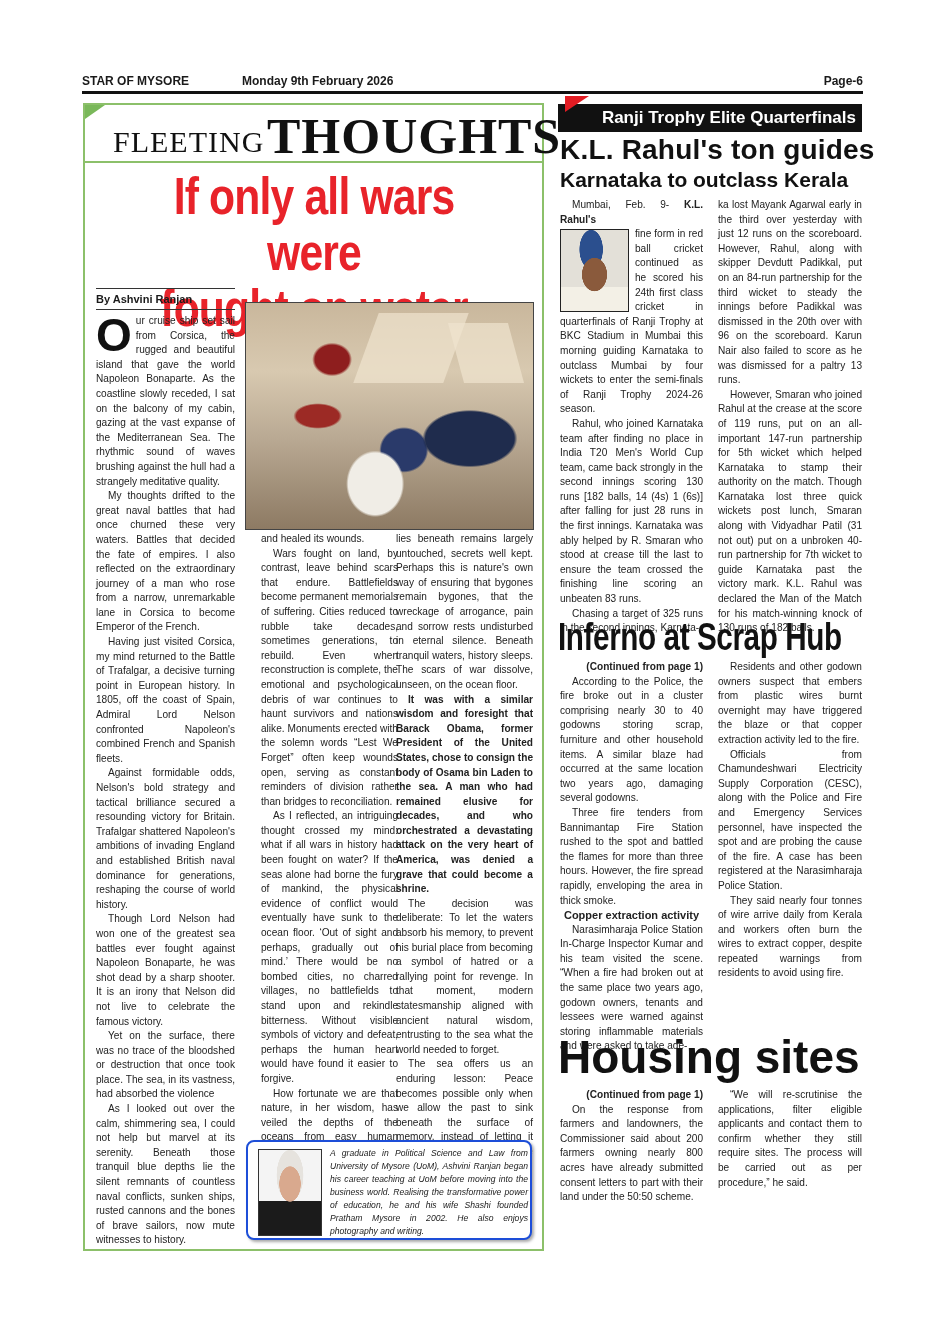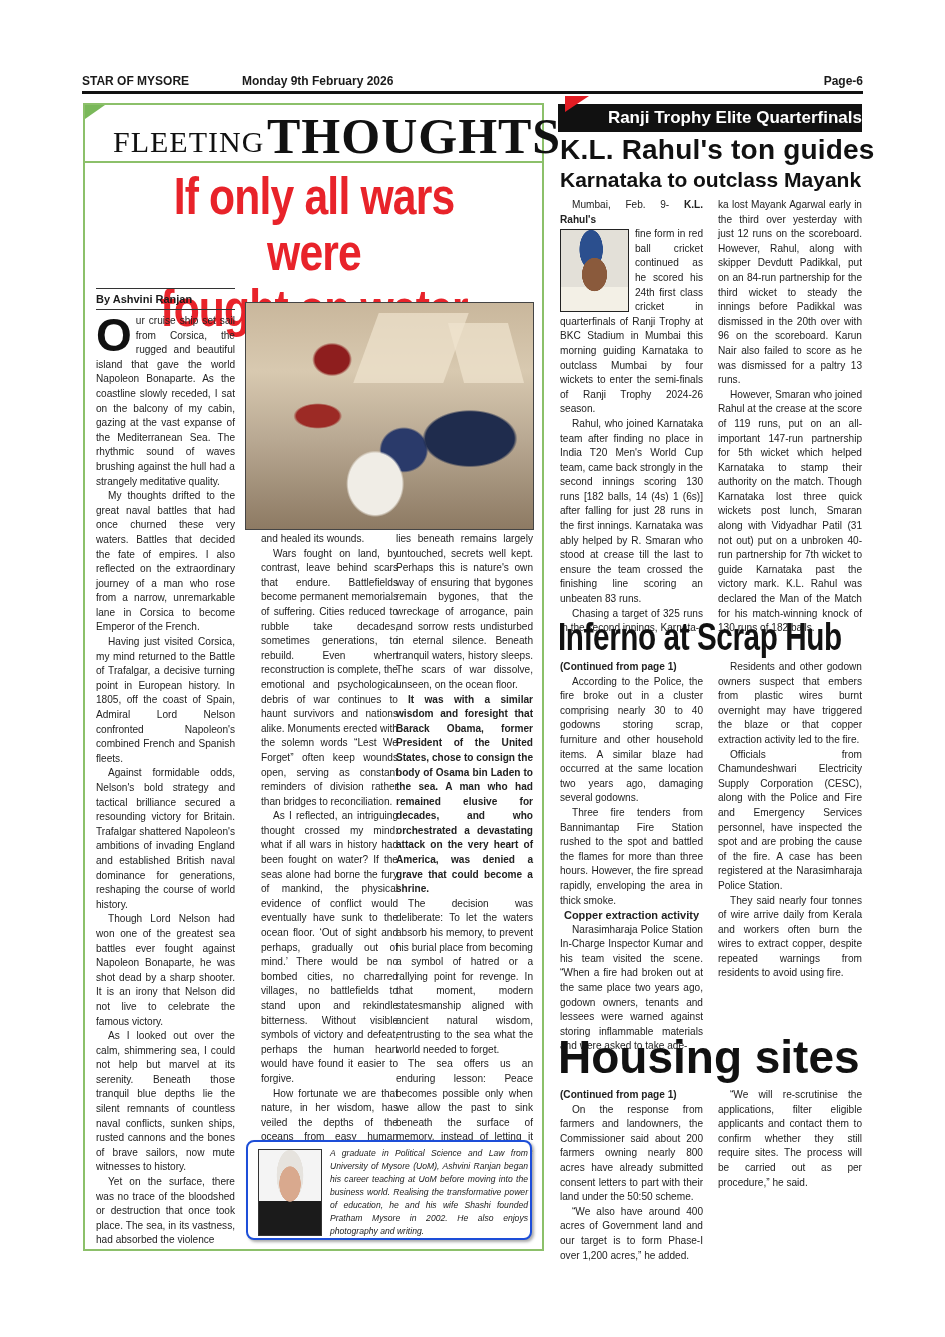--- a/index.html
+++ b/index.html
@@ -39,31 +39,31 @@
       linear-gradient(180deg, #c9b79c 0%, #d8c9b0 30%, #b9a993 60%, #8d7a63 100%);
   }
   .painting .sail { position: absolute; background: rgba(240,228,206,0.7); }
 
   .bio-box { position: absolute; left: 246px; top: 1140px; width: 286px; height: 100px; border: 2px solid #1d4ed8; border-radius: 8px; box-shadow: 2px 2px 3px #aaa; background: #fff; }
   .bio-photo { position: absolute; left: 10px; top: 7px; width: 64px; height: 87px; border: 1px solid #333;
     background: radial-gradient(ellipse at 50% 40%, #d9a98e 0 24%, transparent 25%), radial-gradient(ellipse at 50% 30%, #e6e3de 0 30%, transparent 31%), linear-gradient(180deg, #f4f4f4 0 60%, #1b1b1b 60% 100%); }
   .bio-text { position: absolute; left: 82px; top: 5px; width: 198px; font-style: italic; font-size: 8.6px; line-height: 13px; text-align: justify; color: #222; }
 
   
-  .ranji-banner { position: absolute; left: 558px; top: 104px; width: 304px; height: 28px; background: #111; color: #fff; font-weight: bold; font-size: 17px; line-height: 28px; text-align: right; }
+  .ranji-banner { position: absolute; left: 558px; top: 104px; width: 304px; height: 28px; background: #111; color: #fff; font-weight: bold; font-size: 17px; line-height: 28px; text-align: right; padding-right: 6px; }
   .ranji-corner { position: absolute; left: 565px; top: 96px; width: 0; height: 0; border-top: 16px solid #e21c23; border-right: 24px solid transparent; transform: rotate(0deg); }
   .rahul-h1 { position: absolute; left: 560px; top: 134px; font-size: 28px; font-weight: bold; color: #111; letter-spacing: 0.2px; }
   .rahul-h2 { position: absolute; left: 560px; top: 168px; font-size: 21px; font-weight: bold; color: #111; }
   .rahul-photo { position: absolute; left: 560px; top: 218px; width: 69px; height: 83px; border: 1px solid #222;
     background: radial-gradient(ellipse at 50% 55%, #8a5a3c 0 26%, transparent 27%), radial-gradient(ellipse at 45% 24%, #2b4f8e 0 22%, transparent 23%), linear-gradient(180deg, #e3e0d8 0 70%, #f3f0e6 70% 100%); }
 
   .big-head { position: absolute; font-weight: bold; color: #111; }
   .inferno { left: 558px; top: 616px; font-size: 38px; transform: scaleX(0.78); transform-origin: left top; letter-spacing: -0.5px; white-space: nowrap; }
   .housing { left: 558px; top: 1030px; font-size: 46px; letter-spacing: 0px; white-space: nowrap; }
-  .contd { text-align: left; font-weight: bold; text-indent: 0 !important; }
+  .contd { text-align: right; font-weight: bold; text-indent: 0 !important; }
   .subhead { font-weight: bold; font-size: 11px; text-indent: 0 !important; text-align: center; }
   .endmark { display: inline-block; width: 5px; height: 5px; background: #111; margin-left: 2px; }
 </style>
 </head>
 <body>
 
 <div class="masthead">
   <span class="paper">STAR OF MYSORE</span>
   <span class="date">Monday 9th February 2026</span>
   <span class="page">Page-6</span>
@@ -81,22 +81,22 @@
   <div>fought on water</div>
 </div>
 <div class="byline">By Ashvini Ranjan</div>
 
 <div class="col" style="left:96px; top:314px; width:139px;">
   <p class="noind"><span class="dropcap">O</span><span>ur cruise ship set sail from Corsica, the rugged and beautiful island that gave the world Napoleon Bonaparte. As the coastline slowly receded, I sat on the balcony of my cabin, gazing at the vast expanse of the Mediterranean Sea. The rhythmic sound of waves brushing against the hull had a strangely meditative quality.</span></p>
   <p>My thoughts drifted to the great naval battles that had once churned these very waters.  Battles that decided the fate of empires. I also reflected on the extraordinary journey of a man who rose from a narrow, unremarkable lane in Corsica to become Emperor of the French.</p>
   <p>Having just visited Corsica, my mind returned to the Battle of Trafalgar, a decisive turning point in European history. In 1805, off the coast of Spain, Admiral Lord Nelson confronted Napoleon's combined French and Spanish fleets.</p>
   <p>Against formidable odds, Nelson's bold strategy and tactical brilliance secured a resounding victory for Britain. Trafalgar shattered Napoleon's ambitions of invading England and established British naval dominance for generations, reshaping the course of world history.</p>
   <p>Though Lord Nelson had won one of the greatest sea battles ever fought against Napoleon Bonaparte, he was shot dead by a sharp shooter. It is an irony that Nelson did not live to celebrate the famous victory.</p>
+  <p>Yet on the surface, there was no trace of the bloodshed or destruction that once took place. The sea, in its vastness, had absorbed the violence</p>
   <p>As I looked out over the calm, shimmering sea, I could not help but marvel at its serenity. Beneath those tranquil blue depths lie the silent remnants of countless naval conflicts, sunken ships, rusted cannons and the bones of brave sailors, now mute witnesses to history.</p>
-  <p>Yet on the surface, there was no trace of the bloodshed or destruction that once took place. The sea, in its vastness, had absorbed the violence</p>
 </div>
 
 <div class="painting" title="Painting of the death of Admiral Nelson at Trafalgar">
   <div class="sail" style="left:120px; top:10px; width:90px; height:70px; transform:skewX(-20deg);"></div>
   <div class="sail" style="left:210px; top:20px; width:60px; height:60px; transform:skewX(15deg);"></div>
 </div>
 
 <div class="col" style="left:245px; top:532px; width:137px;margin-left:16px;">
   <p class="noind">and healed its wounds.</p>
   <p>Wars fought on land, by contrast, leave behind scars that endure. Battlefields become permanent memorials of suffering. Cities reduced to rubble take decades, sometimes generations, to rebuild. Even when reconstruction is complete, the emotional and psychological debris of war continues to haunt survivors and nations alike. Monuments erected with the solemn words “Lest We Forget” often keep wounds open, serving as constant reminders of division rather than bridges to reconciliation.</p>
@@ -112,21 +112,21 @@
 </div>
 
 <div class="bio-box">
   <div class="bio-photo"></div>
   <div class="bio-text">A graduate in Political Science and Law from University of Mysore (UoM), Ashvini Ranjan began his career teaching at UoM before moving into the business world. Realising the transformative power of education, he and his wife Shashi founded Pratham Mysore in 2002. He also enjoys photography and writing.</div>
 </div>
 
 <div class="ranji-banner">Ranji Trophy Elite Quarterfinals</div>
 <div class="ranji-corner"></div>
 <div class="rahul-h1">K.L. Rahul's ton guides</div>
-<div class="rahul-h2">Karnataka to outclass Mayank</div>
+<div class="rahul-h2">Karnataka to outclass Kerala</div>
 
 <div class="col" style="left:560px; top:198px; width:143px;">
   <p style="text-indent:12px;"><span>Mumbai, Feb. 9- </span><b>K.L. Rahul's</b></p>
   <div class="rahul-photo" style="position:relative; left:0; top:0; float:left; margin:2px 6px 2px 0;"></div>
   <p class="noind">fine form in red ball cricket continued as he scored his 24th first class cricket in quarterfinals of Ranji Trophy at BKC Stadium in Mumbai this morning guiding Karnataka to outclass Mumbai by four wickets to enter the semi-finals of Ranji Trophy 2024-26 season.</p>
   <p>Rahul, who joined Karnataka team after finding no place in India T20 Men's World Cup team, came back strongly in the second innings scoring 130 runs [182 balls, 14 (4s) 1 (6s)] after falling for just 28 runs in the first innings. Karnataka was ably helped by R. Smaran who stood at crease till the last to ensure the team crossed the finishing line scoring an unbeaten 83 runs.</p>
   <p>Chasing a target of 325 runs in the second innings, Karnata-</p>
 </div>
 
 <div class="col" style="left:718px; top:198px; width:144px;">
@@ -145,17 +145,16 @@
 <div class="col" style="left:718px; top:660px; width:144px;">
   <p>Residents and other godown owners suspect that embers from plastic wires burnt overnight may have triggered the blaze or that copper extraction activity led to the fire.</p>
   <p>Officials from Chamundeshwari Electricity Supply Corporation (CESC), along with the Police and Fire and Emergency Services personnel, have inspected the spot and are probing the cause of the fire. A case has been registered at the Narasimharaja Police Station.</p>
   <p>They said nearly four tonnes of wire arrive daily from Kerala and workers often burn the wires to extract copper, despite repeated warnings from residents to avoid using fire.</p>
 </div>
 
 <div class="big-head housing">Housing sites</div>
 <div class="col" style="left:560px; top:1088px; width:143px;">
   <p class="contd">(Continued from page 1)</p>
   <p>On the response from farmers and landowners, the Commissioner said about 200 farmers owning nearly 800 acres have already submitted consent letters to part with their land under the 50:50 scheme.</p>
-  <p>“We also have around 400 acres of Government land and our target is to form Phase-I over 1,200 acres,” he added.</p>
 </div>
 <div class="col" style="left:718px; top:1088px; width:144px;">
   <p>“We will re-scrutinise the applications, filter eligible applicants and contact them to confirm whether they still require sites. The process will be carried out as per procedure,” he said.</p>
 </div>
 
 </body></html>

